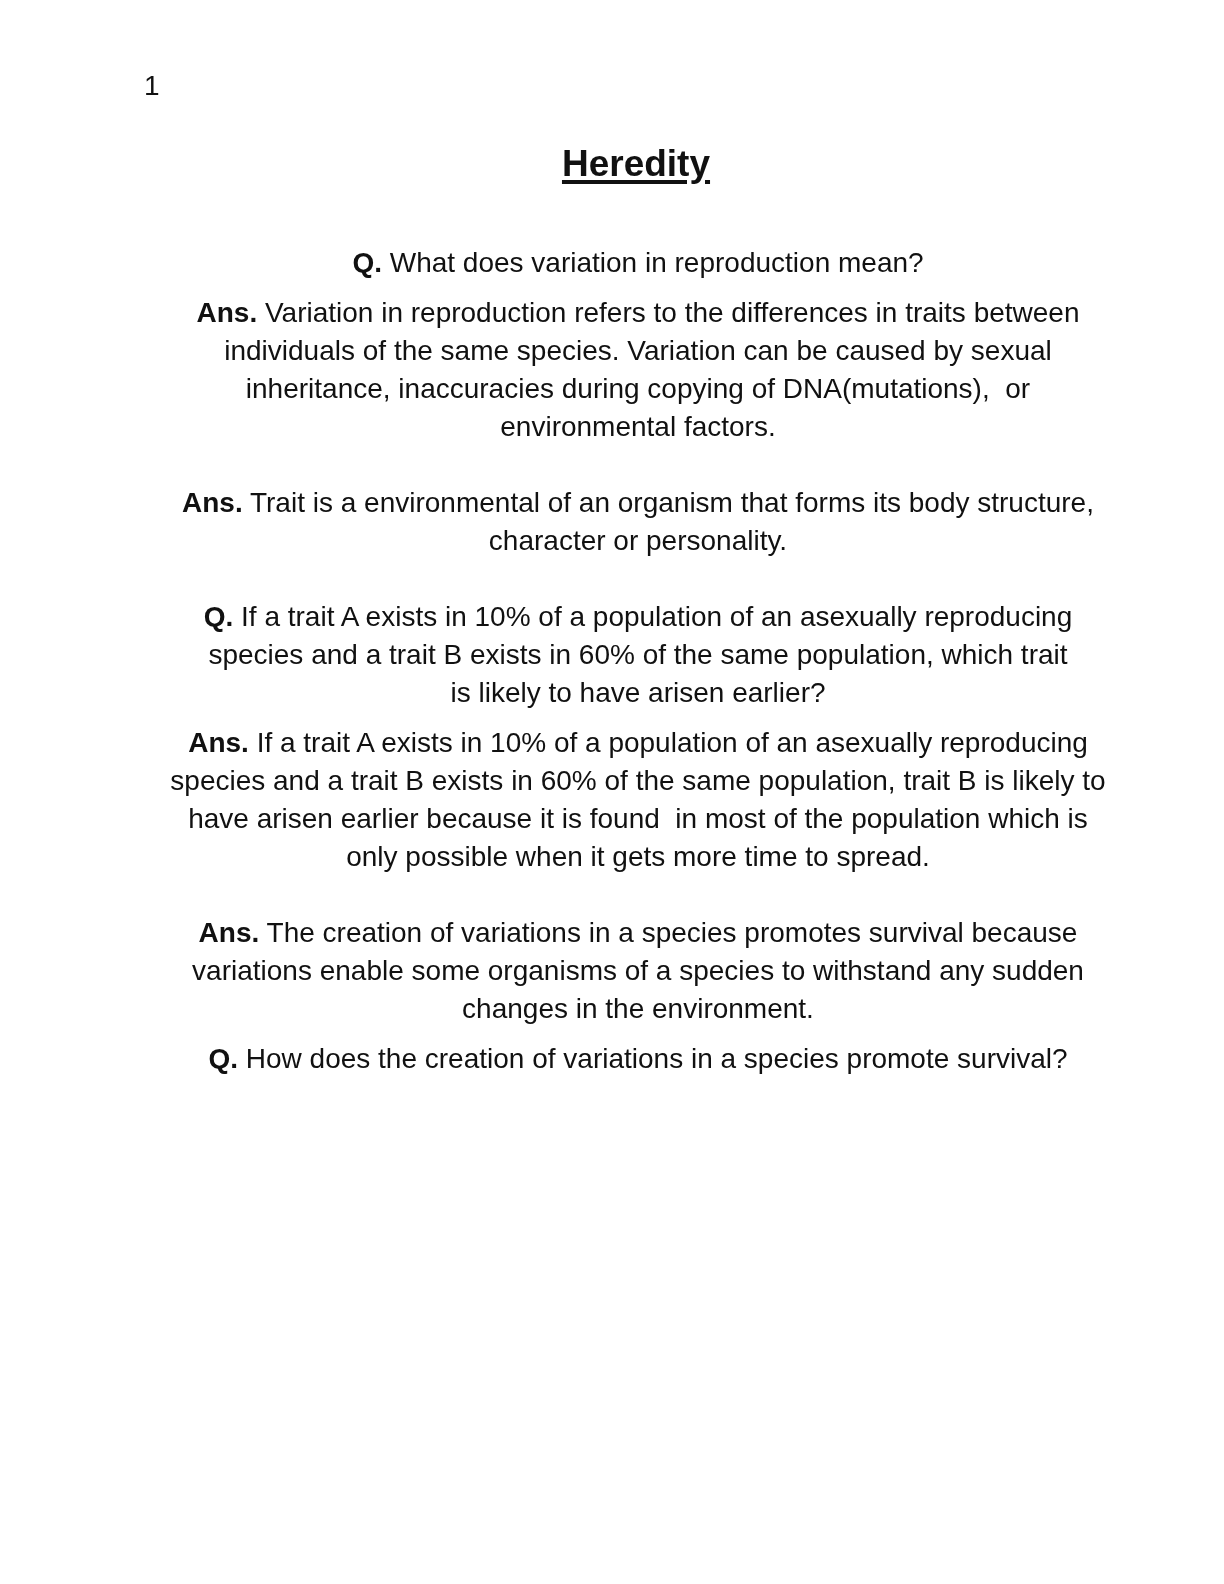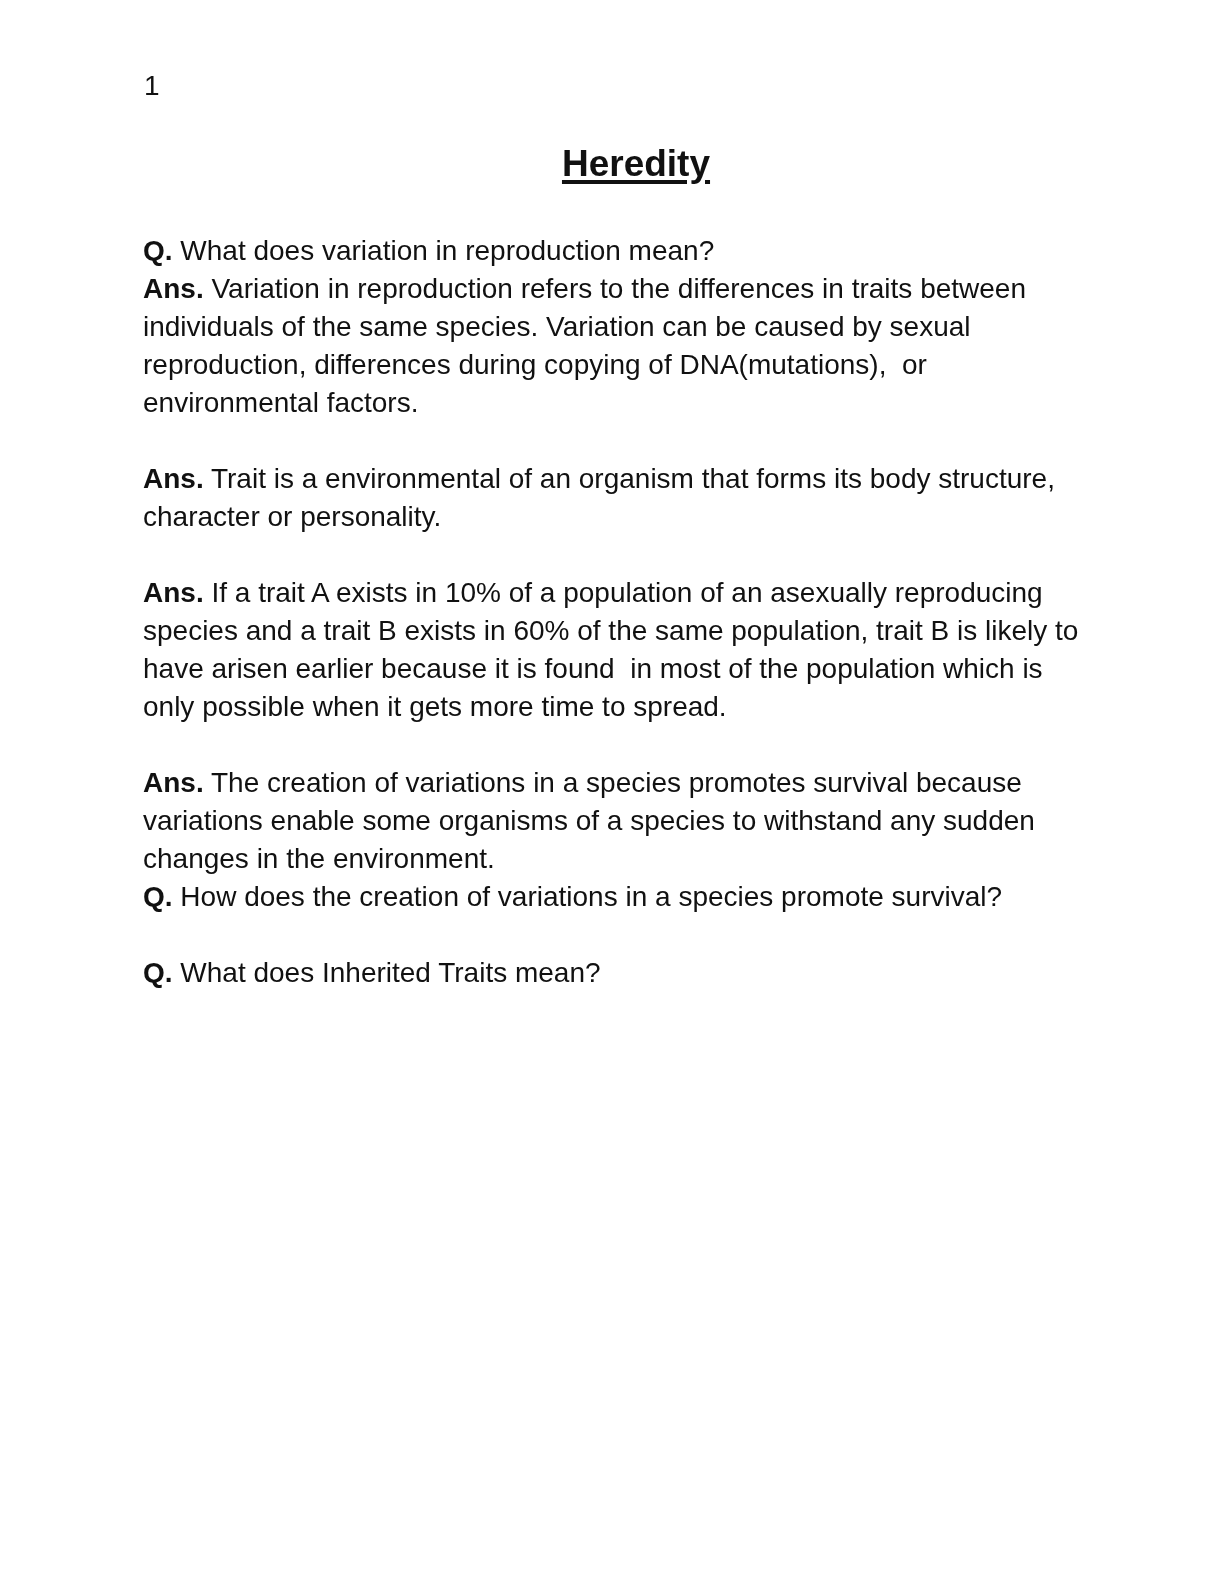--- a/index.html
+++ b/index.html
@@ -37,60 +37,62 @@
   }
   .content {
     position: absolute;
     top: 232px;
     left: 143px;
     width: 990px;
     font-size: 28px;
     line-height: 38px;
   }
   .qa-block { margin: 0 0 38px 0; }
-  .qa-block p { margin: 0; padding: 0; }
+  .qa-block p { margin: 12px; padding: 0; text-align: center; }
   .prefix { font-weight: 700; }
   .qtext, .atext { white-space: pre-wrap; }
 </style>
 </head>
 <body>
 
 <div class="page-number">1</div>
 
 <div class="doc-title">
   <span class="title-text">Heredity</span>
 </div>
 
 <div class="content">
 
   <div class="qa-block">
     <p><span class="prefix">Q.</span> <span class="qtext">What does variation in reproduction mean?</span></p>
     <p><span class="prefix">Ans.</span> <span class="atext">Variation in reproduction refers to the differences in traits between
 individuals of the same species. Variation can be caused by sexual
-reproduction, differences during copying of DNA(mutations),  or
+inheritance, inaccuracies during copying of DNA(mutations),  or
 environmental factors.</span></p>
   </div>
 
   <div class="qa-block">
     <p><span class="prefix">Ans.</span> <span class="atext">Trait is a environmental of an organism that forms its body structure,
 character or personality.</span></p>
   </div>
 
   <div class="qa-block">
+    <p><span class="prefix">Q.</span> <span class="qtext">If a trait A exists in 10% of a population of an asexually reproducing
+species and a trait B exists in 60% of the same population, which trait
+is likely to have arisen earlier?</span></p>
     <p><span class="prefix">Ans.</span> <span class="atext">If a trait A exists in 10% of a population of an asexually reproducing
 species and a trait B exists in 60% of the same population, trait B is likely to
 have arisen earlier because it is found  in most of the population which is
 only possible when it gets more time to spread.</span></p>
   </div>
 
   <div class="qa-block">
     <p><span class="prefix">Ans.</span> <span class="atext">The creation of variations in a species promotes survival because
 variations enable some organisms of a species to withstand any sudden
 changes in the environment.</span></p>
     <p><span class="prefix">Q.</span> <span class="qtext">How does the creation of variations in a species promote survival?</span></p>
   </div>
 
 
   <div class="qa-block">
-    <p><span class="prefix">Q.</span> <span class="qtext">What does Inherited Traits mean?</span></p>
   </div>
 
 </div>
 
 </body></html>

